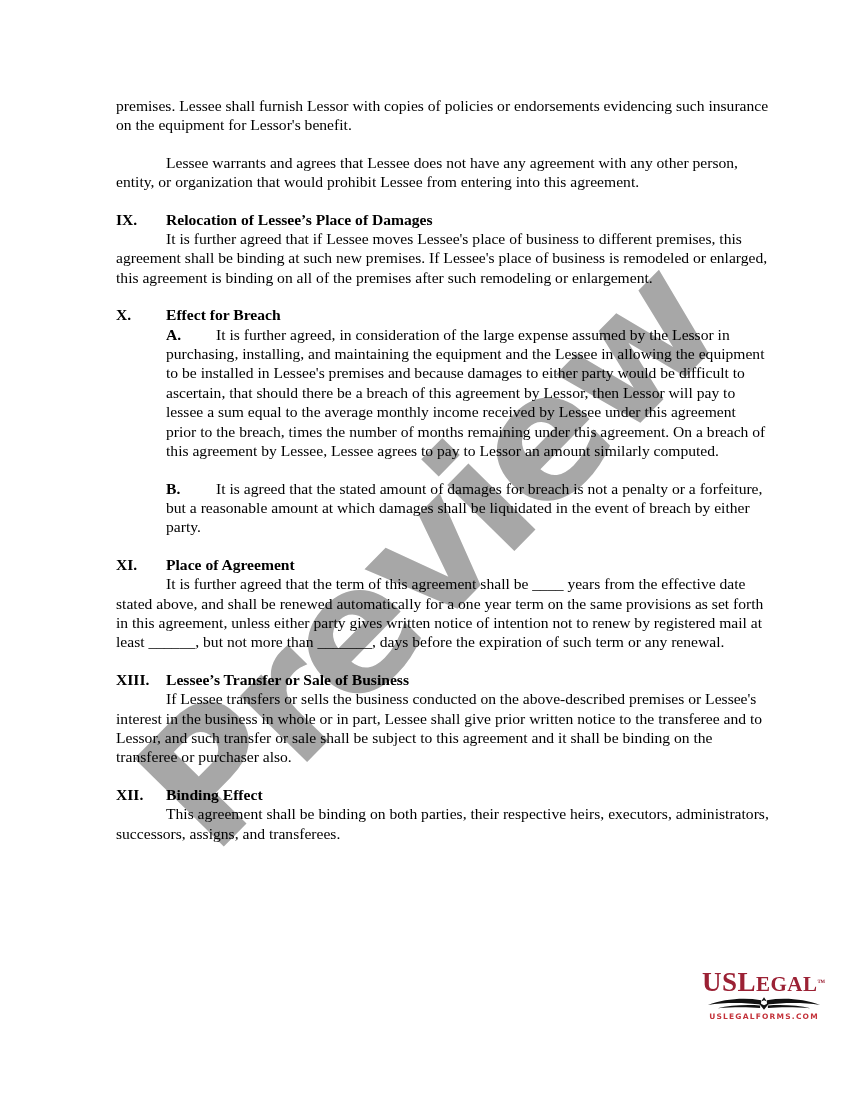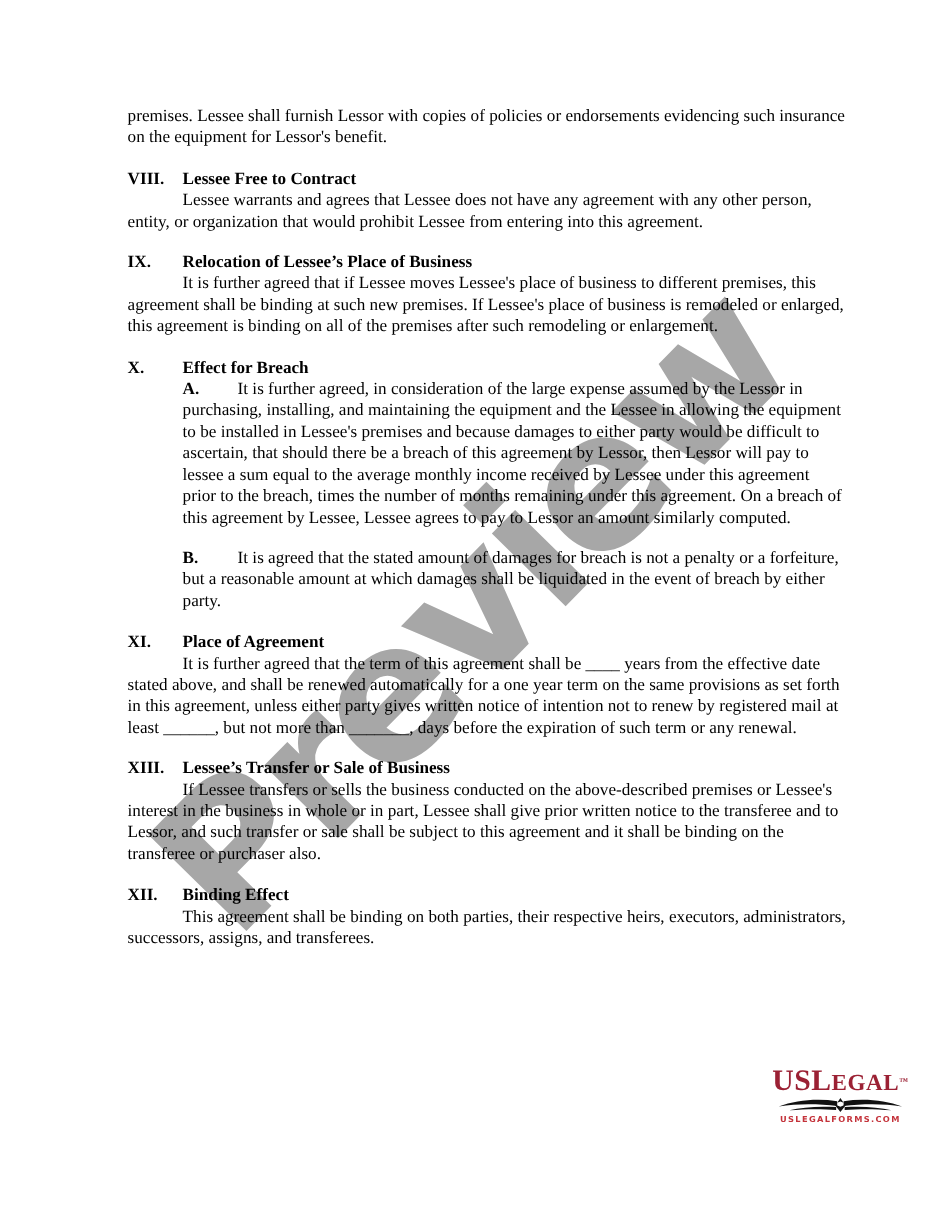--- a/index.html
+++ b/index.html
@@ -100,29 +100,26 @@
 
 <div class="page">
 
   <div class="watermark" style="color: rgb(167, 167, 167);">Preview</div>
 
   <div class="doc">
 
     <p class="para no-indent">premises. Lessee shall furnish Lessor with copies of policies or endorsements evidencing such insurance on the equipment for Lessor's benefit.</p>
 
     <div class="section">
-      <div class="heading">
-        <span class="num">VIII.</span><span class="title">Lessee Free to Contract</span>
-      </div>
       <p class="para">Lessee warrants and agrees that Lessee does not have any agreement with any other person, entity, or organization that would prohibit Lessee from entering into this agreement.</p>
     </div>
 
     <div class="section">
       <div class="heading">
-        <span class="num">IX.</span><span class="title">Relocation of Lessee’s Place of Business</span>
+        <span class="num">IX.</span><span class="title">Relocation of Lessee’s Place of Damages</span>
       </div>
       <p class="para">It is further agreed that if Lessee moves Lessee's place of business to different premises, this agreement shall be binding at such new premises. If Lessee's place of business is remodeled or enlarged, this agreement is binding on all of the premises after such remodeling or enlargement.</p>
     </div>
 
     <div class="section">
       <div class="heading">
         <span class="num">X.</span><span class="title">Effect for Breach</span>
       </div>
       <div class="sub">
         <span class="sublabel">A.</span><span>It is further agreed, in consideration of the large expense assumed by the Lessor in purchasing, installing, and maintaining the equipment and the Lessee in allowing the equipment to be installed in Lessee's premises and because damages to either party would be difficult to ascertain, that should there be a breach of this agreement by Lessor, then Lessor will pay to lessee a sum equal to the average monthly income received by Lessee under this agreement prior to the breach, times the number of months remaining under this agreement. On a breach of this agreement by Lessee, Lessee agrees to pay to Lessor an amount similarly computed.</span>

